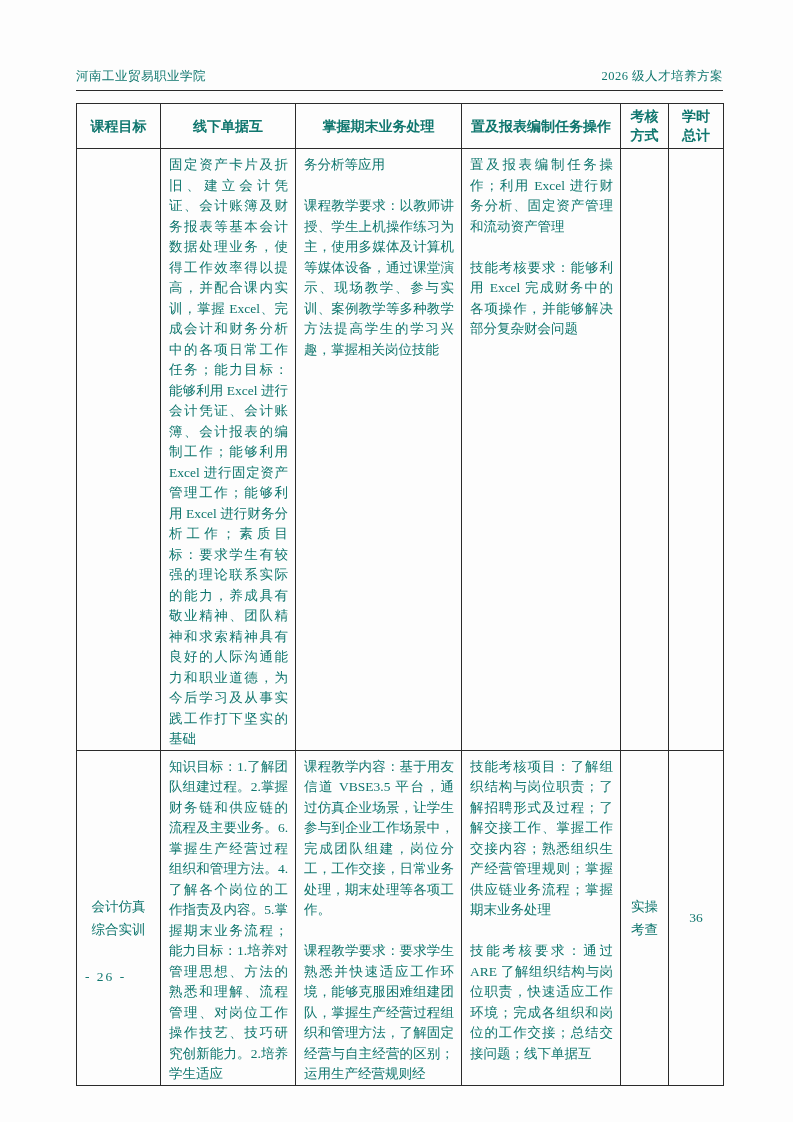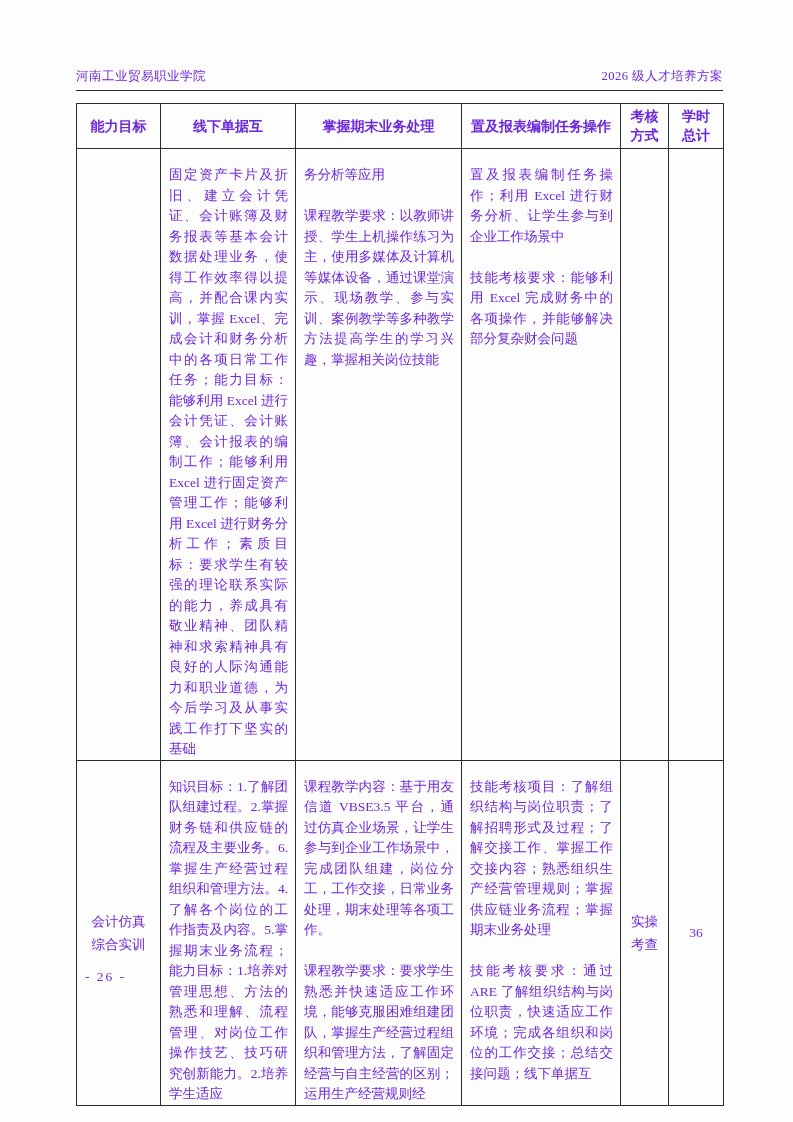--- a/index.html
+++ b/index.html
@@ -4,21 +4,21 @@
 <style>
   * { margin: 0; padding: 0; box-sizing: border-box; }
   html, body { background: #e8e8e8; }
   .page {
     position: relative;
     width: 793px;
     height: 1122px;
     margin: 0 auto;
     background: #fdfdfd;
     font-family: "Liberation Serif", "DejaVu Serif", serif;
-    color: #6d28d9;
+    color: #0f766e;
     overflow: hidden;
   }
   .doc-header {
     position: absolute;
     top: 68px;
     left: 76px;
     width: 647px;
     display: flex;
     justify-content: space-between;
     align-items: flex-end;
@@ -45,21 +45,21 @@
     font-weight: bold;
     font-size: 14px;
     text-align: center;
     vertical-align: middle;
     height: 45px;
     line-height: 19px;
     white-space: pre-line;
     padding: 2px;
   }
   .course-table td.text-cell {
-    padding: 16px 7px 0 8px;
+    padding: 6px 7px 0 8px;
     line-height: 20.5px;
     text-align: justify;
     white-space: pre-line;
   }
   .course-table td.center-cell {
     text-align: center;
     vertical-align: middle;
     white-space: pre-line;
     line-height: 23px;
     padding: 2px;
@@ -88,38 +88,38 @@
     <colgroup>
       <col style="width:84px">
       <col style="width:135px">
       <col style="width:166px">
       <col style="width:159px">
       <col style="width:48px">
       <col style="width:55px">
     </colgroup>
     <thead>
       <tr>
-        <th>能力目标</th>
+        <th>课程目标</th>
         <th>线下单据互</th>
         <th>掌握期末业务处理</th>
         <th>置及报表编制任务操作</th>
         <th>考核
 方式</th>
         <th>学时
 总计</th>
       </tr>
     </thead>
     <tbody>
       <tr class="row-1">
         <td class="center-cell"></td>
         <td class="text-cell">固定资产卡片及折旧、建立会计凭证、会计账簿及财务报表等基本会计数据处理业务，使得工作效率得以提高，并配合课内实训，掌握 Excel、完成会计和财务分析中的各项日常工作任务；能力目标：能够利用 Excel 进行会计凭证、会计账簿、会计报表的编制工作；能够利用 Excel 进行固定资产管理工作；能够利用 Excel 进行财务分析工作；素质目标：要求学生有较强的理论联系实际的能力，养成具有敬业精神、团队精神和求索精神具有良好的人际沟通能力和职业道德，为今后学习及从事实践工作打下坚实的基础</td>
         <td class="text-cell">务分析等应用
 
 课程教学要求：以教师讲授、学生上机操作练习为主，使用多媒体及计算机等媒体设备，通过课堂演示、现场教学、参与实训、案例教学等多种教学方法提高学生的学习兴趣，掌握相关岗位技能</td>
-        <td class="text-cell">置及报表编制任务操作；利用 Excel 进行财务分析、让学生参与到企业工作场景中
+        <td class="text-cell">置及报表编制任务操作；利用 Excel 进行财务分析、固定资产管理和流动资产管理
 
 技能考核要求：能够利用 Excel 完成财务中的各项操作，并能够解决部分复杂财会问题</td>
         <td class="center-cell"></td>
         <td class="center-cell"></td>
       </tr>
       <tr class="row-2">
         <td class="center-cell">会计仿真
 综合实训</td>
         <td class="text-cell">知识目标：1.了解团队组建过程。2.掌握财务链和供应链的流程及主要业务。6.掌握生产经营过程组织和管理方法。4.了解各个岗位的工作指责及内容。5.掌握期末业务流程；能力目标：1.培养对管理思想、方法的熟悉和理解、流程管理、对岗位工作操作技艺、技巧研究创新能力。2.培养学生适应</td>
         <td class="text-cell">课程教学内容：基于用友信道 VBSE3.5 平台，通过仿真企业场景，让学生参与到企业工作场景中，完成团队组建，岗位分工，工作交接，日常业务处理，期末处理等各项工作。

